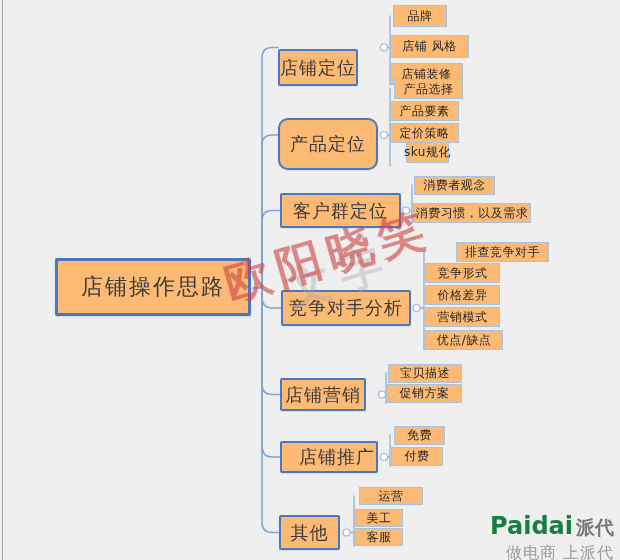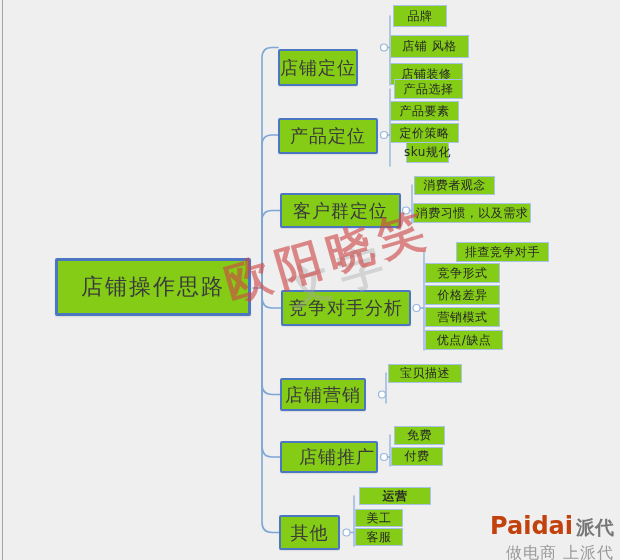--- a/index.html
+++ b/index.html
@@ -6,21 +6,21 @@
   body { font-family: "DejaVu Sans", "Liberation Sans", sans-serif; }
   #canvas {
     position: relative;
     width: 620px; height: 560px;
     background: #efefef;
     overflow: hidden;
   }
   .edge-line { position:absolute; left:2px; top:0; width:1px; height:560px; background:#a3a3a3; }
   svg.wires { position:absolute; left:0; top:0; width:620px; height:560px; }
   .node {
-    position:absolute; background:#84cc16; box-sizing:border-box;
+    position:absolute; background:#fdba74; box-sizing:border-box;
     display:flex; align-items:center; justify-content:center;
     color:#3a3a3a; white-space:nowrap; z-index:3;
   }
   .root-node {
     border:3px solid #4b76c2; border-radius:2px; font-size:22px; letter-spacing:2px;
     box-shadow:0 1px 2px rgba(0,0,0,.10);
   }
   .branch-node {
     border:2px solid #4b76c2; border-radius:2px; font-size:18px; letter-spacing:1px;
     box-shadow:0 1px 1px rgba(0,0,0,.08);
@@ -37,21 +37,21 @@
   }
   .watermark-gray {
     position:absolute; left:288px; top:262px; z-index:4;
     font-size:44px; font-weight:bold; letter-spacing:10px;
     color:rgba(165,165,165,0.38);
     transform:rotate(-16deg); transform-origin:left center;
     pointer-events:none; white-space:nowrap;
   }
   .logo { position:absolute; left:484px; top:512px; width:130px; text-align:right; z-index:6; }
   .logo-row { display:flex; align-items:baseline; justify-content:flex-end; }
-  .logo-latin { color:#c2410c; font-size:24px; font-weight:bold; letter-spacing:0px; }
+  .logo-latin { color:#15803d; font-size:24px; font-weight:bold; letter-spacing:0px; }
   .logo-cjk { color:#777777; font-size:19px; font-weight:bold; margin-left:3px; }
   .logo-tagline { color:#9a9a9a; font-size:16px; margin-top:2px; letter-spacing:1px; }
 </style>
 </head>
 <body>
 
 <div id="canvas">
 
   <div class="edge-line"></div>
 
@@ -82,21 +82,21 @@
       <circle cx="416.5" cy="308" r="3.5"></circle>
       <circle cx="382" cy="394.5" r="3.5"></circle>
       <circle cx="384" cy="457" r="3.5"></circle>
       <circle cx="346.5" cy="532.5" r="3.5"></circle>
     </g>
   </svg>
 
   <div class="node root-node" style="left:55px; top:258px; width:196px; height:58px;">店铺操作思路</div>
 
   <div class="node branch-node" style="left:278px; top:29px;  width:80px; height:37px;margin-top:20px;">店铺定位</div>
-  <div class="node branch-node" style="left:278px; top:118px; width:100px; height:36px;">产品定位</div>
+  <div class="node branch-node" style="left:278px; top:118px; width:100px; height:52px;border-radius:10px;">产品定位</div>
   <div class="node branch-node" style="left:280px; top:193px; width:121px; height:35px;">客户群定位</div>
   <div class="node branch-node" style="left:281px; top:290px; width:130px; height:36px;">竞争对手分析</div>
   <div class="node branch-node" style="left:280px; top:378px; width:86px;  height:33px;">店铺营销</div>
   <div class="node branch-node" style="left:280px; top:441px; width:98px;  height:32px;padding-left:16px;">店铺推广</div>
   <div class="node branch-node" style="left:279px; top:515px; width:61px;  height:35px;">其他</div>
 
   <div class="node child-node" style="left:393px; top:5px;  width:54px; height:22px;">品牌</div>
   <div class="node child-node" style="left:390px; top:35px; width:79px; height:23px;">店铺 风格</div>
   <div class="node child-node" style="left:390px; top:63px; width:73px; height:22px;">店铺装修</div>
 
@@ -108,25 +108,26 @@
   <div class="node child-node" style="left:414px; top:176px; width:81px;  height:19px;">消费者观念</div>
   <div class="node child-node" style="left:413px; top:203px; width:118px; height:20px;">消费习惯，以及需求</div>
 
   <div class="node child-node" style="left:429px; top:242px; width:93px; height:20px;margin-left:27px;">排查竞争对手</div>
   <div class="node child-node" style="left:425px; top:263px; width:75px; height:20px;">竞争形式</div>
   <div class="node child-node" style="left:425px; top:285px; width:75px; height:20px;">价格差异</div>
   <div class="node child-node" style="left:425px; top:307px; width:75px; height:20px;">营销模式</div>
   <div class="node child-node" style="left:425px; top:330px; width:78px; height:20px;">优点/缺点</div>
 
   <div class="node child-node" style="left:388px; top:364px; width:74px; height:19px;">宝贝描述</div>
+  <div class="node child-node" style="left:387px; top:384px; width:75px; height:19px;">促销方案</div>
 
   <div class="node child-node" style="left:394px; top:426px; width:51px; height:19px;">免费</div>
   <div class="node child-node" style="left:391px; top:447px; width:52px; height:19px;">付费</div>
 
-  <div class="node child-node" style="left:359px; top:487px; width:72px; height:18px;font-weight:bold;">运营</div>
+  <div class="node child-node" style="left:359px; top:487px; width:64px; height:18px;">运营</div>
   <div class="node child-node" style="left:355px; top:509px; width:48px; height:18px;">美工</div>
   <div class="node child-node" style="left:355px; top:528px; width:48px; height:18px;">客服</div>
 
   <div class="watermark-gray">文字</div>
   <div class="watermark-red">欧阳晓笑</div>
 
   <div class="logo">
     <div class="logo-row">
       <span class="logo-latin">Paidai</span>
       <span class="logo-cjk">派代</span>

